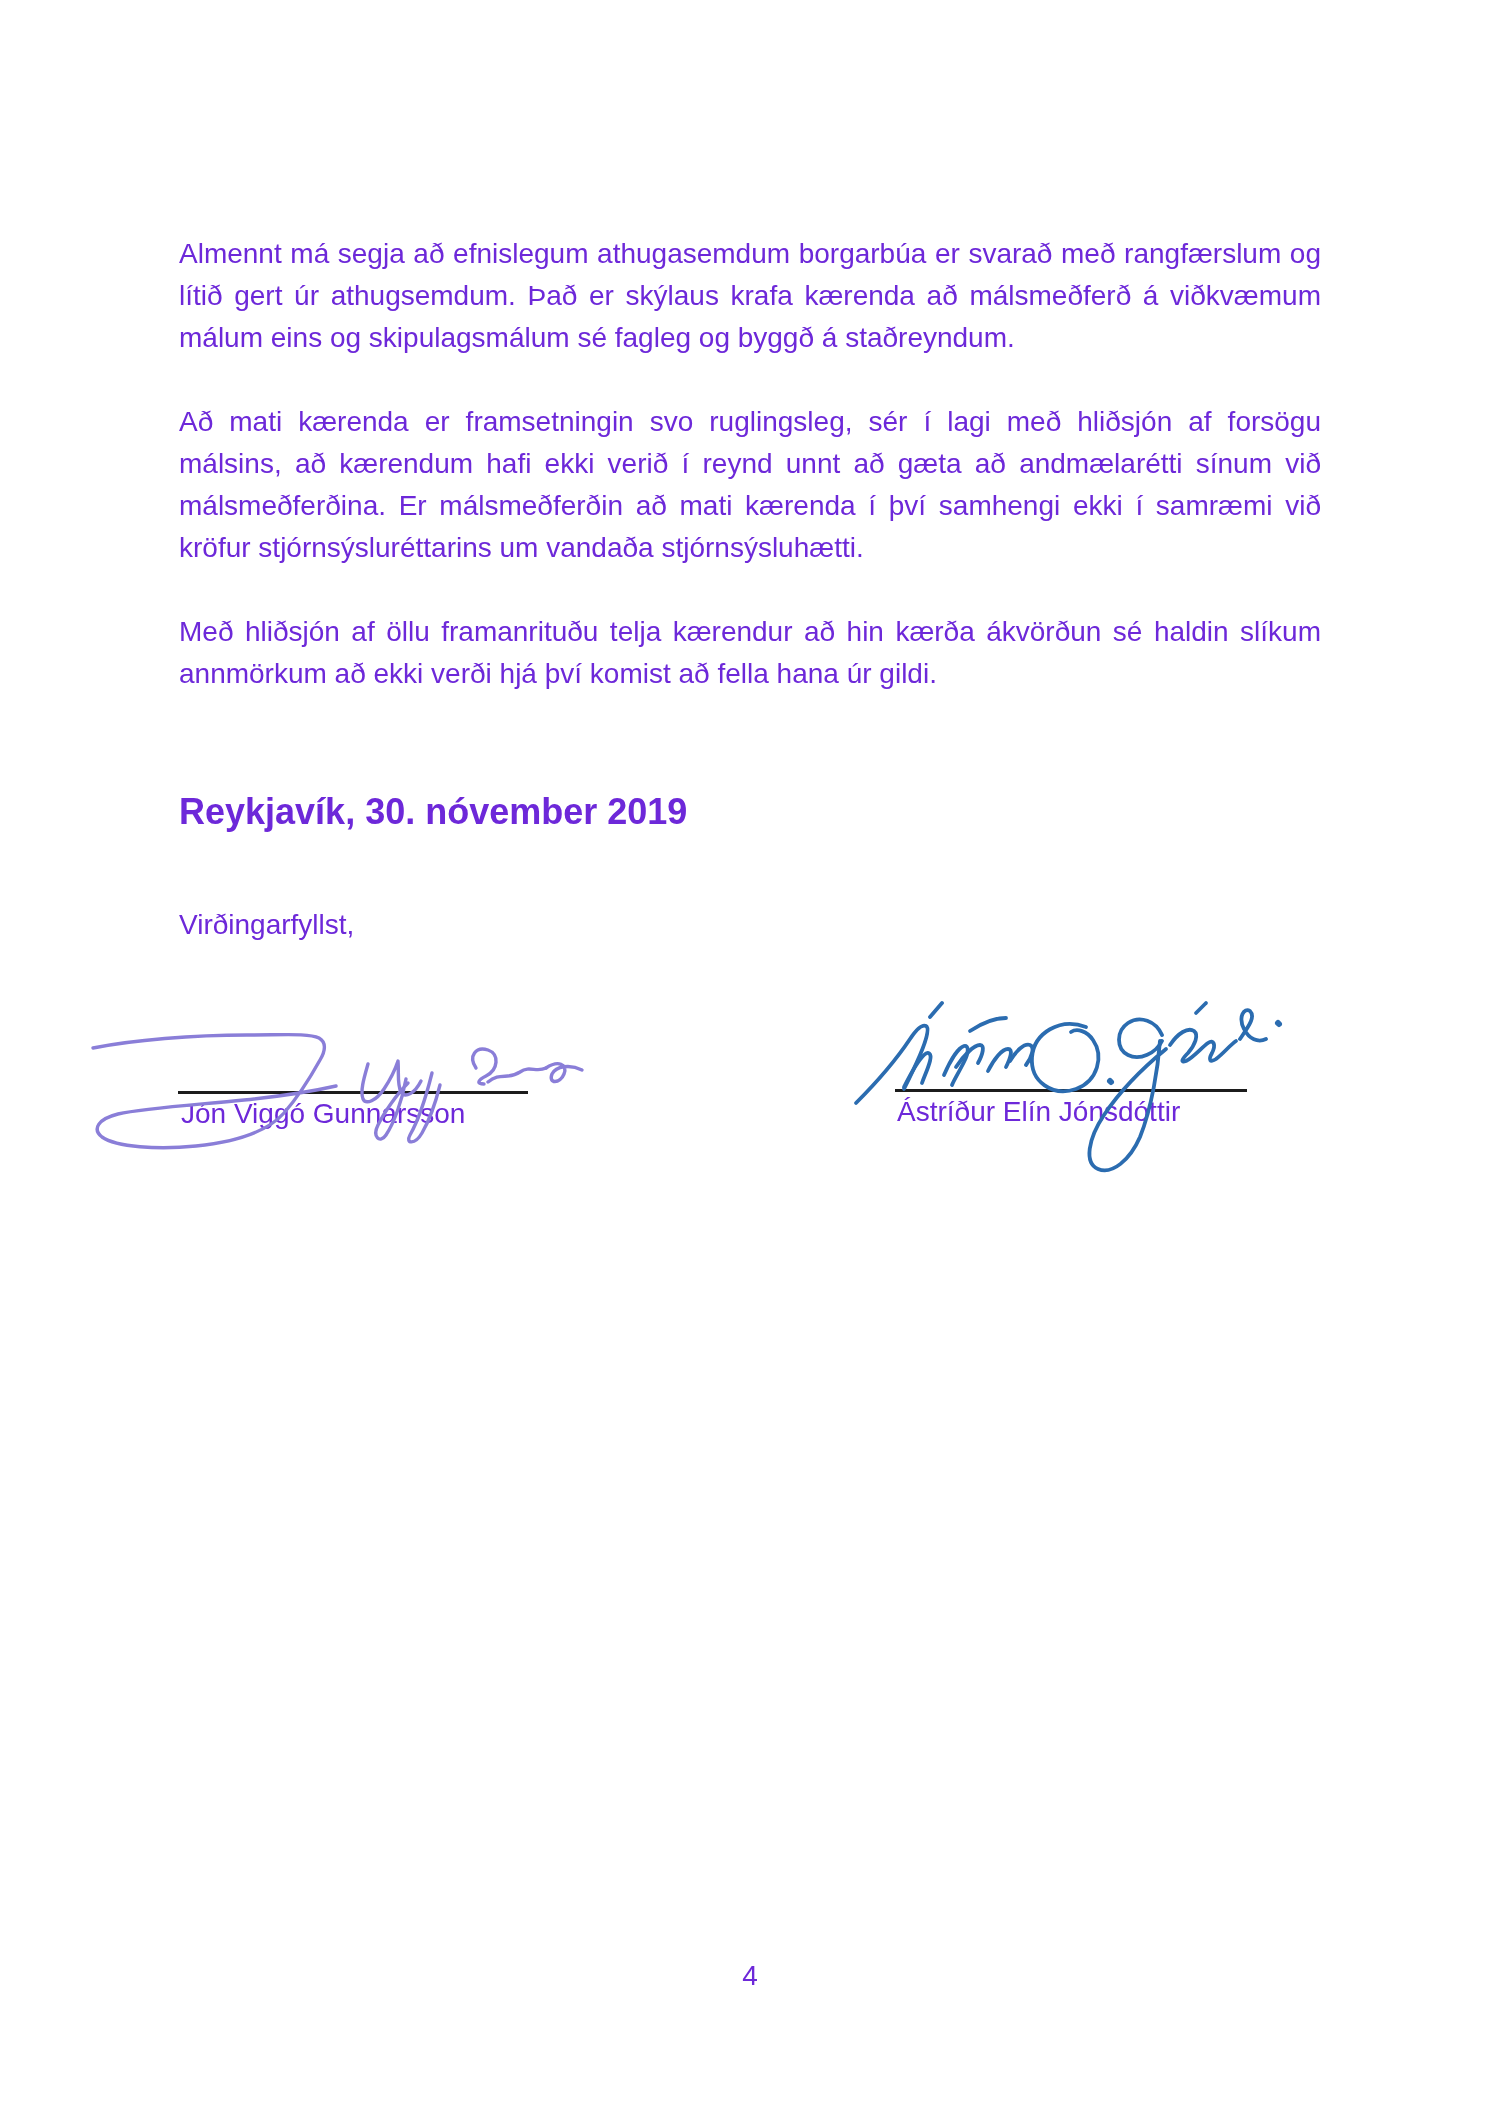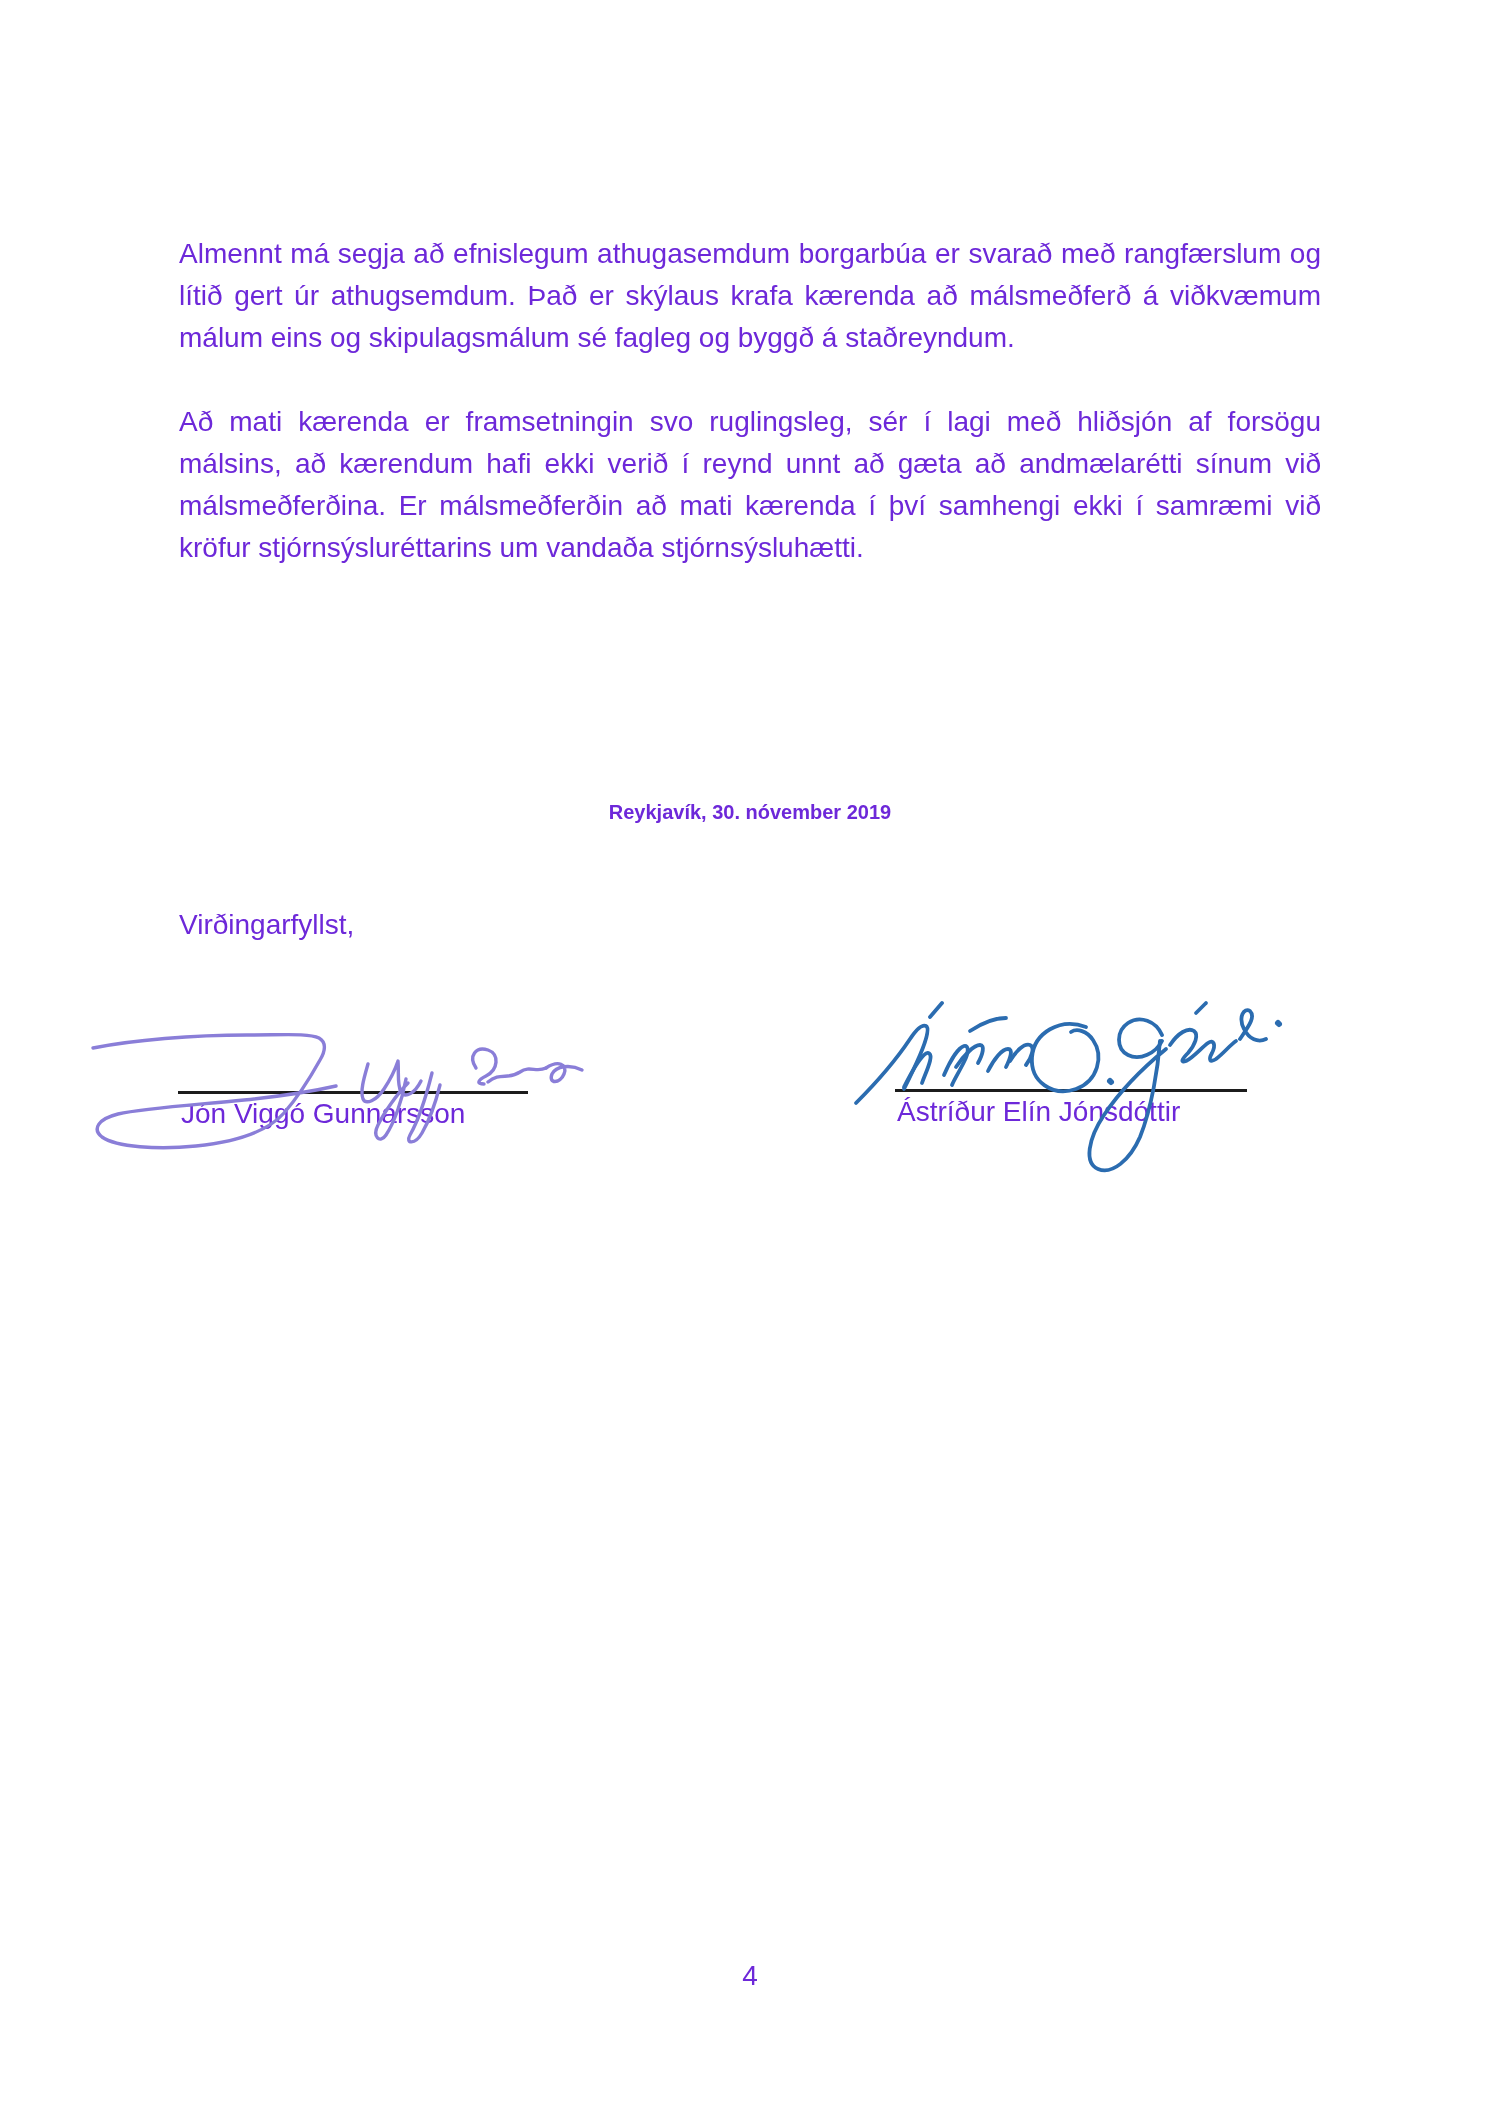--- a/index.html
+++ b/index.html
@@ -26,23 +26,22 @@
     text-align: justify;
   }
   .body-text p {
     margin: 0 0 42px 0;
   }
   .dateline {
     position: absolute;
     left: 179px;
     top: 791px;
     width: 1142px;
-    text-align: center;
     font-weight: bold;
-    font-size: 20px;
+    font-size: 36px;
     line-height: 42px;
   }
   .closing {
     position: absolute;
     left: 179px;
     top: 904px;
     width: 1142px;
     text-align: left;
     font-size: 28px;
     line-height: 42px;
@@ -80,20 +79,21 @@
   }
 </style>
 </head>
 <body>
 
 <div class="page">
 
   <div class="body-text">
     <p>Almennt má segja að efnislegum athugasemdum borgarbúa er svarað með rangfærslum og lítið gert úr athugsemdum. Það er skýlaus krafa kærenda að málsmeðferð á viðkvæmum málum eins og skipulagsmálum sé fagleg og byggð á staðreyndum.</p>
     <p>Að mati kærenda er framsetningin svo ruglingsleg, sér í lagi með hliðsjón af forsögu málsins, að kærendum hafi ekki verið í reynd unnt að gæta að andmælarétti sínum við málsmeðferðina. Er málsmeðferðin að mati kærenda í því samhengi ekki í samræmi við kröfur stjórnsýsluréttarins um vandaða stjórnsýsluhætti.</p>
+    <p>Með hliðsjón af öllu framanrituðu telja kærendur að hin kærða ákvörðun sé haldin slíkum annmörkum að ekki verði hjá því komist að fella hana úr gildi.</p>
   </div>
 
   <div class="dateline">Reykjavík, 30. nóvember 2019</div>
 
   <div class="closing">Virðingarfyllst,</div>
 
   <svg class="sig-ink" style="left: 85px; top: 1022px; stroke: rgb(138, 126, 216);" width="510" height="140" viewBox="0 0 510 140" stroke-width="3.4" xmlns="http://www.w3.org/2000/svg">
     <path d="M8,26 C48,18 108,13 162,13 C198,13 224,11 234,16 C241,20 241,28 235,38 C225,56 213,75 199,91 C183,109 151,120 111,124 C73,128 31,125 17,115 C7,107 13,97 33,92 C59,86 109,83 159,78 C199,74 229,69 251,64"></path>
     <path d="M283,42 C279,56 275,69 278,77 C281,83 291,79 299,67 C307,55 311,45 313,39 C314,51 312,63 316,70 C320,77 330,71 336,59"></path>
     <path d="M321,57 C317,79 309,101 301,113 C295,122 287,115 293,103 C299,91 311,73 323,61"></path>

